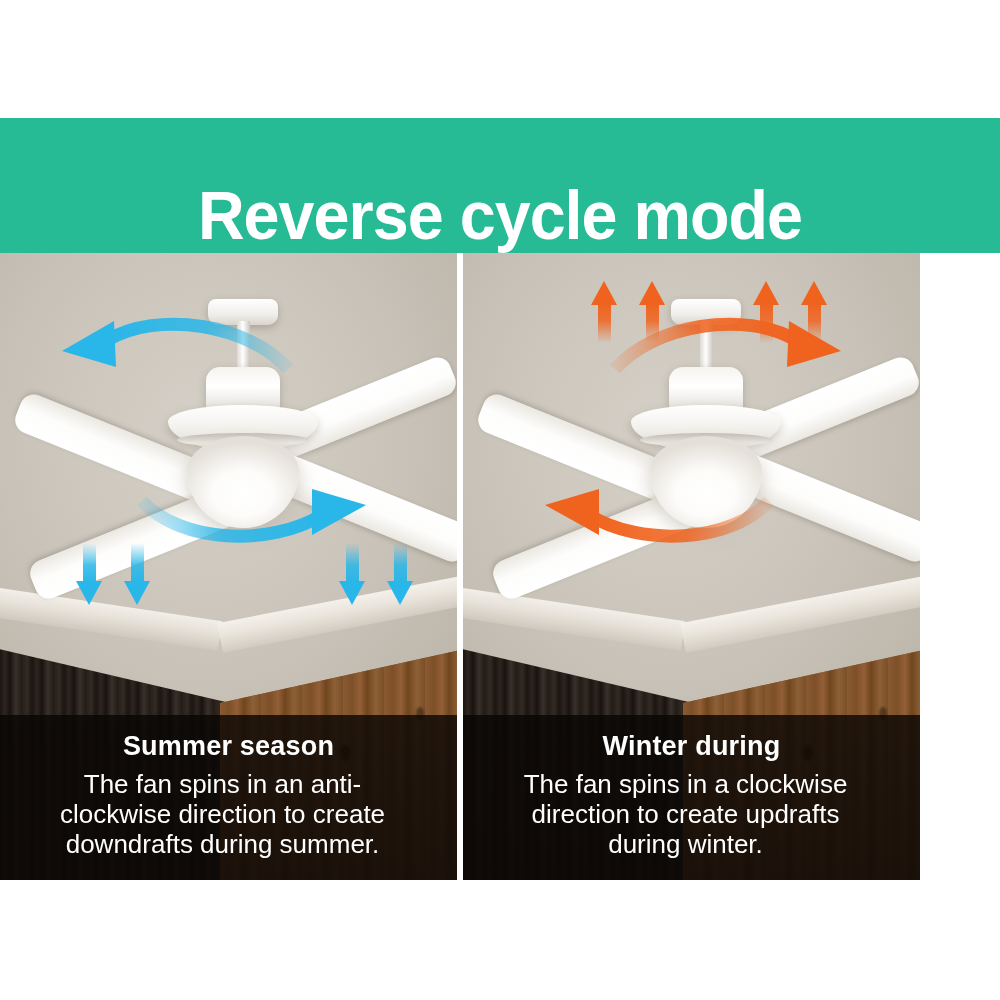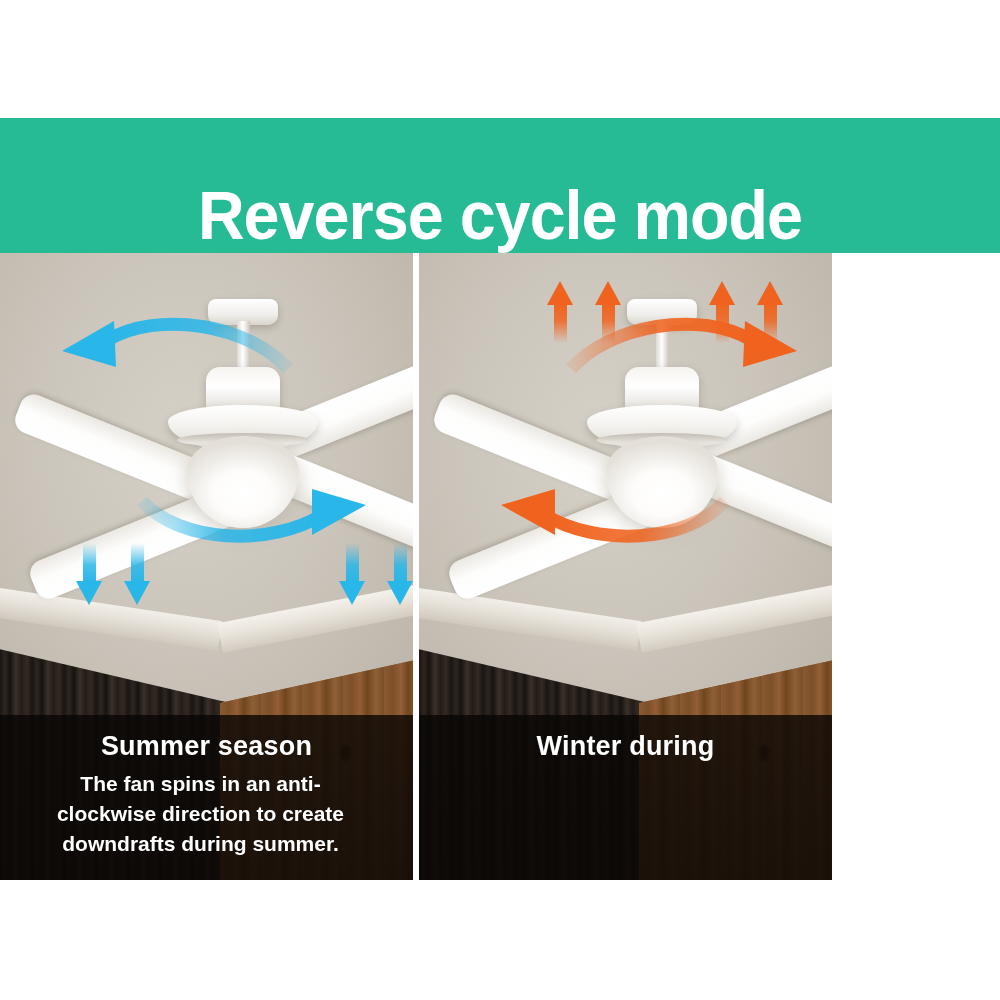--- a/index.html
+++ b/index.html
@@ -44,21 +44,21 @@
     transform-origin: center center;
     white-space: nowrap;
     padding-bottom: 4px;
   }
 
   
   #photo-row {
     position: absolute;
     left: 0;
     top: 253px;
-    width: 832px;
+    width: 920px;
     height: 627px;
     background: #fde047;
     display: flex;
   }
   .panel {
     position: relative;
     width: 497px;
     height: 627px;
     overflow: hidden;
     background: #cdc7be;
@@ -260,23 +260,23 @@
     box-sizing: border-box;
     padding-top: 14px;
   }
   .caption-title {
     font-size: 27px;
     font-weight: bold;
     line-height: 34px;
     letter-spacing: 0.2px;
   }
   .caption-body {
-    font-size: 21px;
+    font-size: 26px;
     line-height: 30px;
-    font-weight: bold;
+    font-weight: normal;
     padding: 6px 48px 0 36px;
   }
 </style>
 </head>
 <body>
 
 <div id="page">
 
   <div id="title-banner">
     <div id="title-text">Reverse cycle mode</div>
@@ -425,17 +425,18 @@
         <div class="shaft"></div>
           <div class="head"></div>
       </div>
       <div class="draft up" style="left:338px; top:28px;">
         <div class="shaft"></div>
           <div class="head"></div>
       </div>
 
       <div class="caption">
         <div class="caption-title">Winter during</div>
+        <div class="caption-body">The fan spins in a clockwise direction to create updrafts during winter.</div>
       </div>
     </div>
 
   </div>
 </div>
 
 </body></html>

